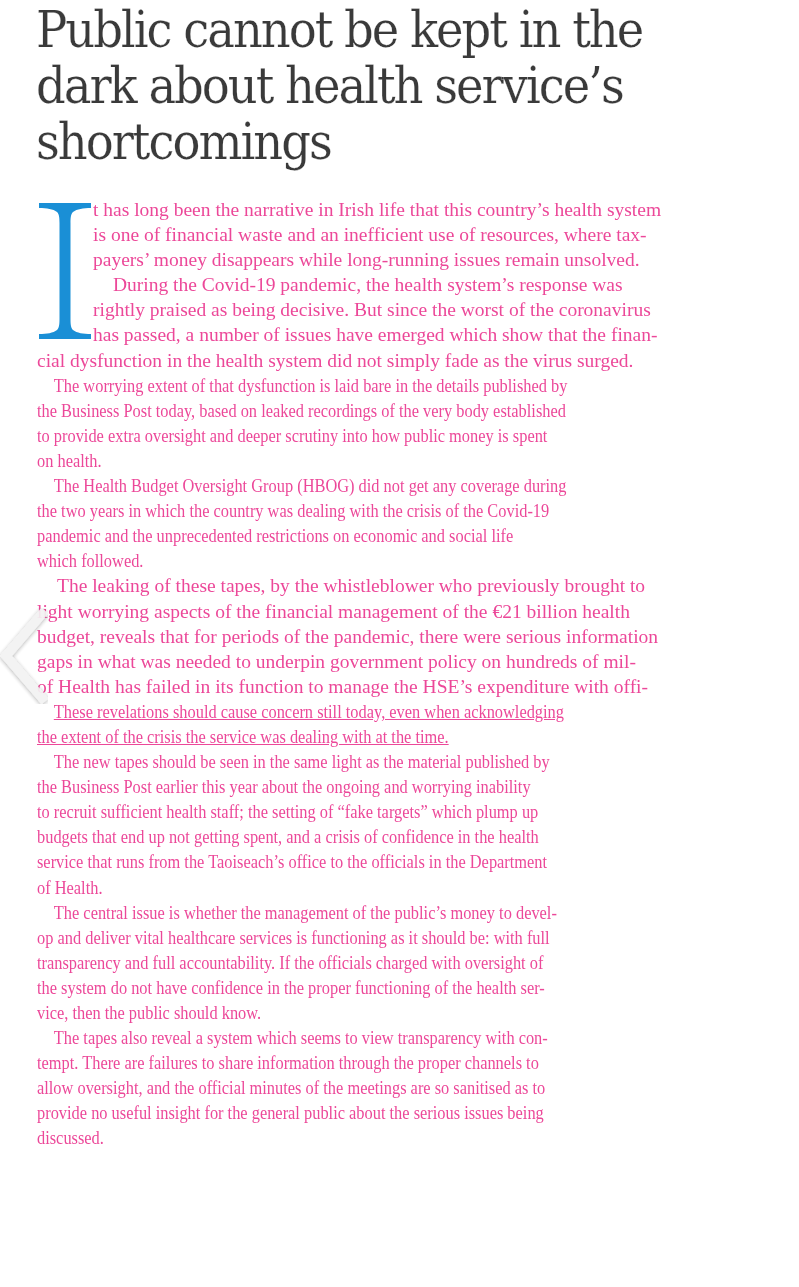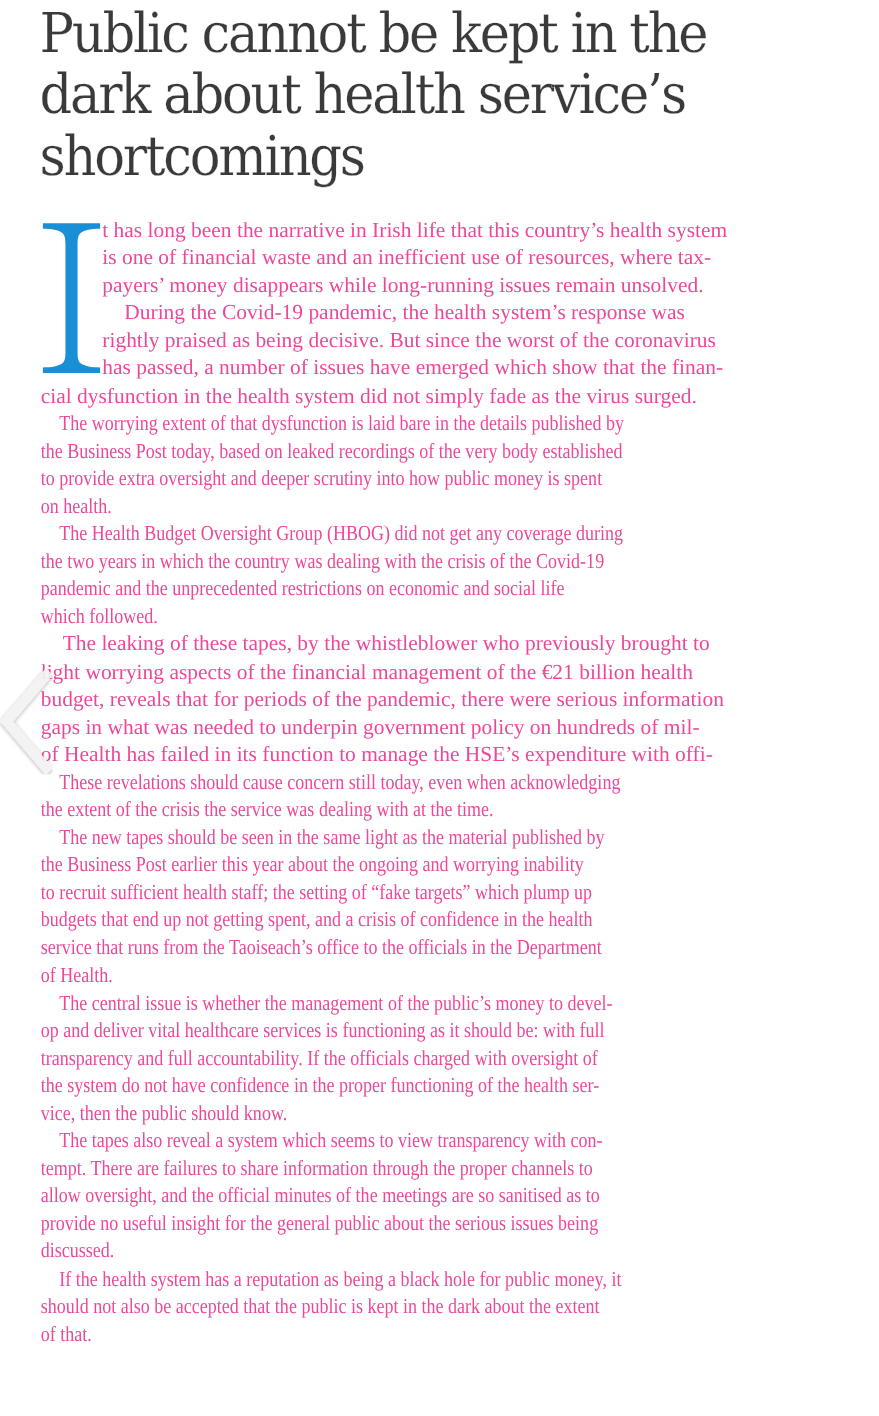--- a/index.html
+++ b/index.html
@@ -80,21 +80,21 @@
 
     <p style="margin:0;">
       <span class="ln ind">The leaking of these tapes, by the whistleblower who previously brought to</span>
       <span class="ln">light worrying aspects of the financial management of the €21 billion health</span>
       <span class="ln">budget, reveals that for periods of the pandemic, there were serious information</span>
       <span class="ln">gaps in what was needed to underpin government policy on hundreds of mil-</span>
       <span class="ln">of Health has failed in its function to manage the HSE’s expenditure with offi-</span>
     </p>
 
     <div class="cond">
-      <p style="margin:0;">
+      <p style="margin:0;text-decoration:underline;">
         <span class="ln ind">These revelations should cause concern still today, even when acknowledging</span>
         <span class="ln">the extent of the crisis the service was dealing with at the time.</span>
       </p>
       <p style="margin:0;">
         <span class="ln ind">The new tapes should be seen in the same light as the material published by</span>
         <span class="ln">the Business Post earlier this year about the ongoing and worrying inability</span>
         <span class="ln">to recruit sufficient health staff; the setting of “fake targets” which plump up</span>
         <span class="ln">budgets that end up not getting spent, and a crisis of confidence in the health</span>
         <span class="ln">service that runs from the Taoiseach’s office to the officials in the Department</span>
         <span class="ln">of Health.</span>
@@ -106,25 +106,20 @@
         <span class="ln">the system do not have confidence in the proper functioning of the health ser-</span>
         <span class="ln">vice, then the public should know.</span>
       </p>
       <p style="margin:0;">
         <span class="ln ind">The tapes also reveal a system which seems to view transparency with con-</span>
         <span class="ln">tempt. There are failures to share information through the proper channels to</span>
         <span class="ln">allow oversight, and the official minutes of the meetings are so sanitised as to</span>
         <span class="ln">provide no useful insight for the general public about the serious issues being</span>
         <span class="ln">discussed.</span>
       </p>
-      <p style="margin:0;">
-        <span class="ln ind">If the health system has a reputation as being a black hole for public money, it</span>
-        <span class="ln">should not also be accepted that the public is kept in the dark about the extent</span>
-        <span class="ln">of that.</span>
-      </p>
     </div>
   </div>
 
   <svg class="back-chevron" viewBox="0 0 48 96">
     <defs>
       <filter id="sh" x="-30%" y="-30%" width="160%" height="160%">
         <feGaussianBlur in="SourceAlpha" stdDeviation="2"></feGaussianBlur>
         <feOffset dx="0" dy="1" result="b"></feOffset>
         <feComponentTransfer>
             <feFuncA type="linear" slope="0.35"></feFuncA>

